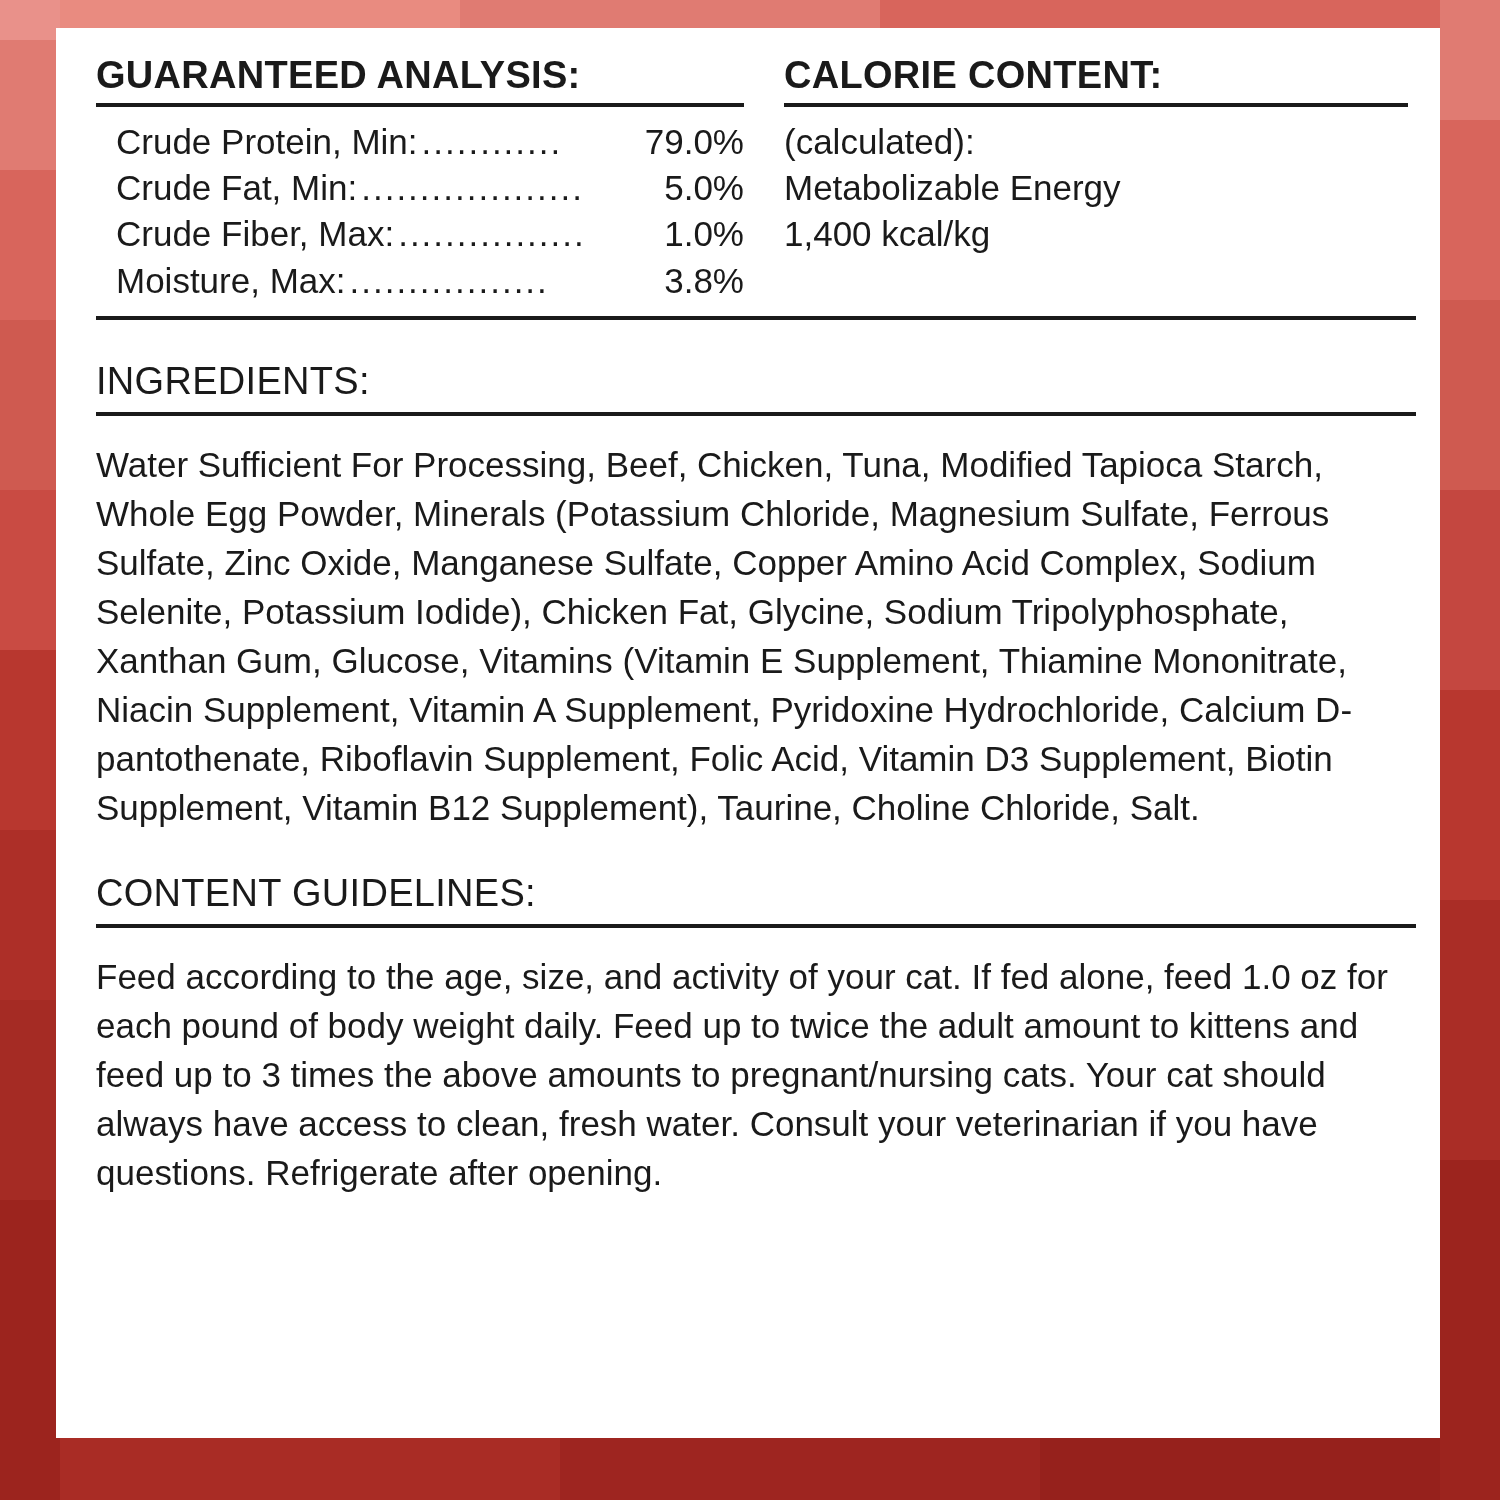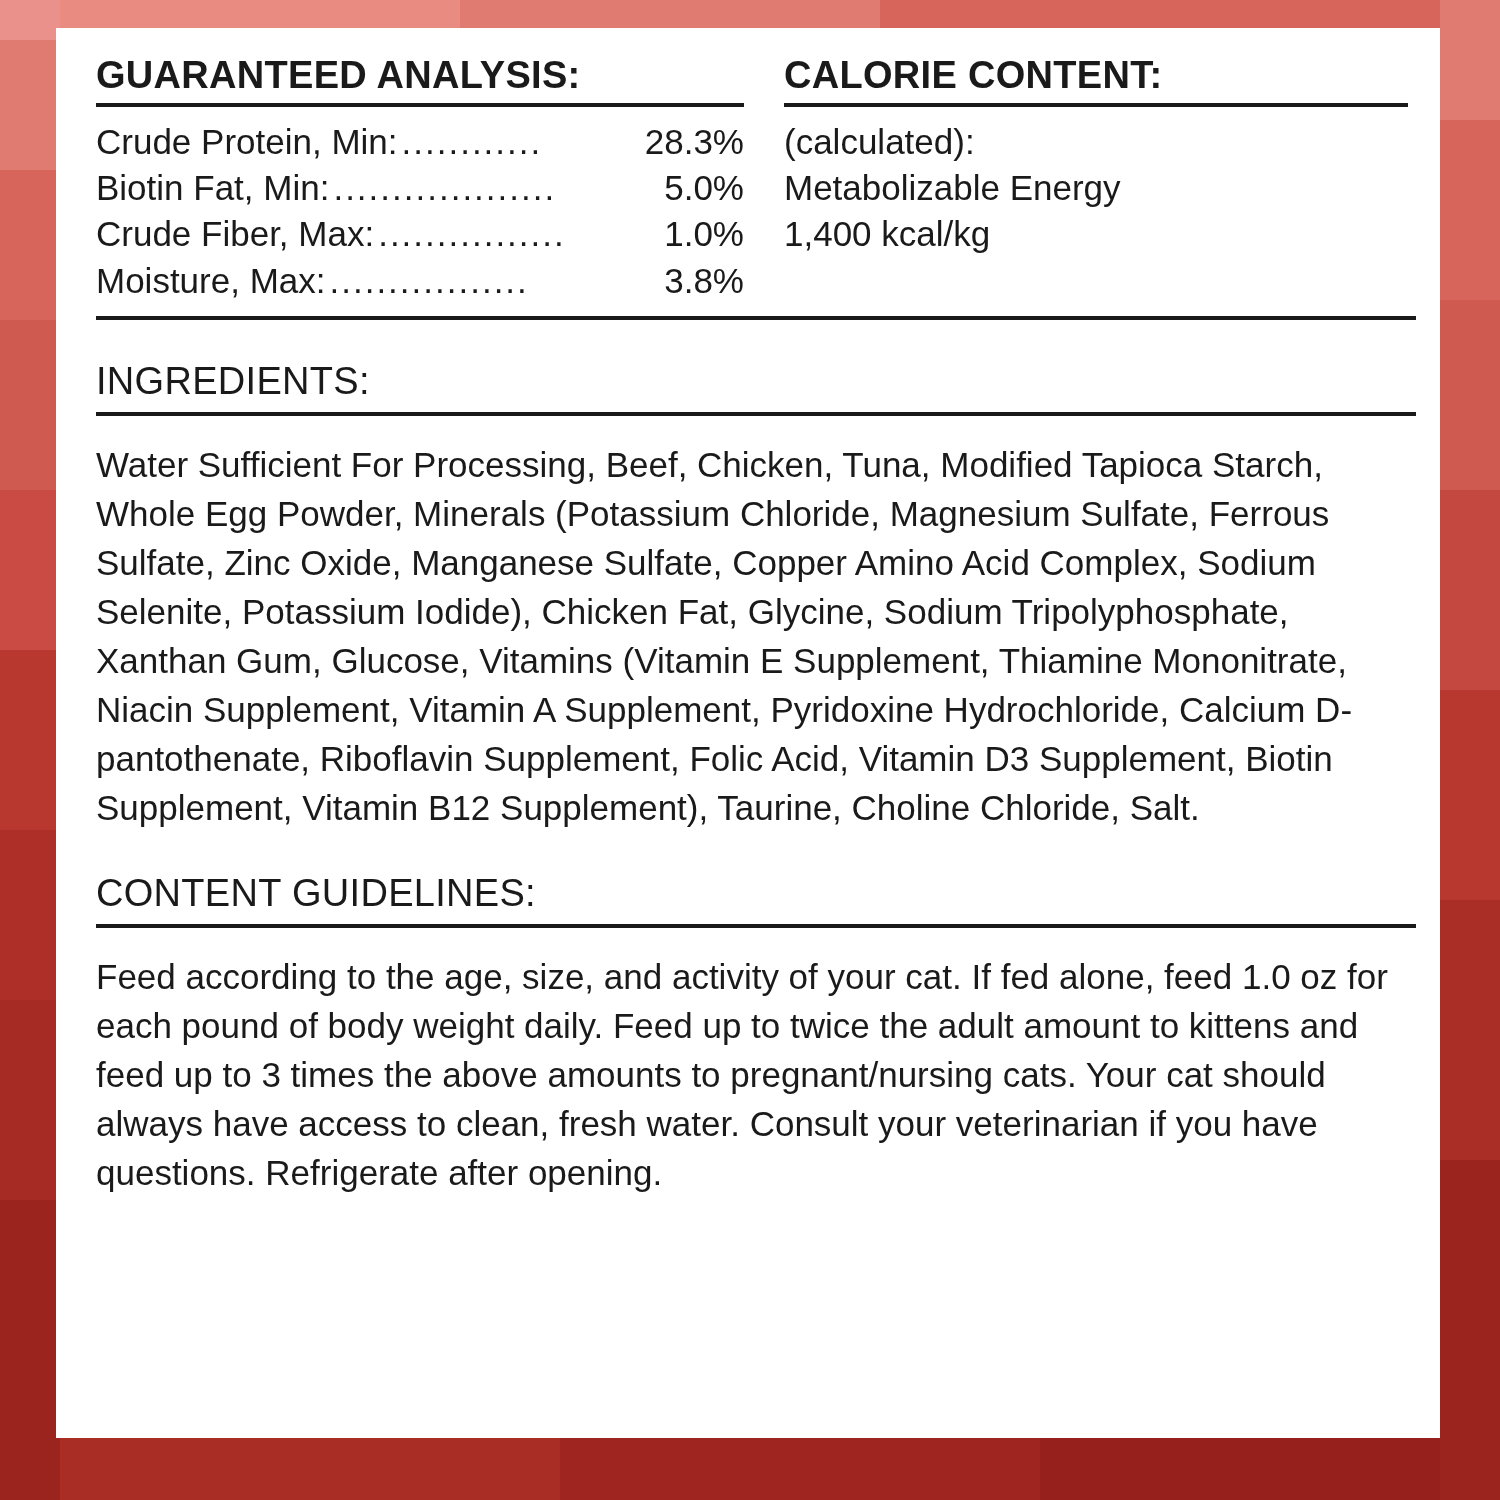--- a/index.html
+++ b/index.html
@@ -67,21 +67,21 @@
   .ga-line, .cc-line {
     font-size: 35px;
     color: #1a1a1a;
     line-height: 1.32;
     white-space: nowrap;
   }
   .ga-line {
     display: flex;
     align-items: baseline;
   }
-  .ga-label { flex: 0 0 auto; }
+  .ga-label { flex: 0 0 auto; margin-left: 20px; }
   .ga-dots {
     flex: 1 1 auto;
     overflow: hidden;
     white-space: nowrap;
     letter-spacing: 2px;
     padding: 0 4px;
   }
   .ga-val {
     flex: 0 0 auto;
     text-align: right;
@@ -152,25 +152,25 @@
       <div class="h-row">
 
         <div class="col-left">
           <div class="heading">GUARANTEED ANALYSIS:</div>
           <div class="rule"></div>
           <div class="ga-block">
 
             <div class="ga-line">
               <span class="ga-label">Crude Protein, Min:</span>
               <span class="ga-dots">............</span>
-              <span class="ga-val">28.3%</span>
-            </div>
-
-            <div class="ga-line">
-              <span class="ga-label">Biotin Fat, Min:</span>
+              <span class="ga-val">79.0%</span>
+            </div>
+
+            <div class="ga-line">
+              <span class="ga-label">Crude Fat, Min:</span>
               <span class="ga-dots">...................</span>
               <span class="ga-val">5.0%</span>
             </div>
 
             <div class="ga-line">
               <span class="ga-label">Crude Fiber, Max:</span>
               <span class="ga-dots">................</span>
               <span class="ga-val">1.0%</span>
             </div>
 

